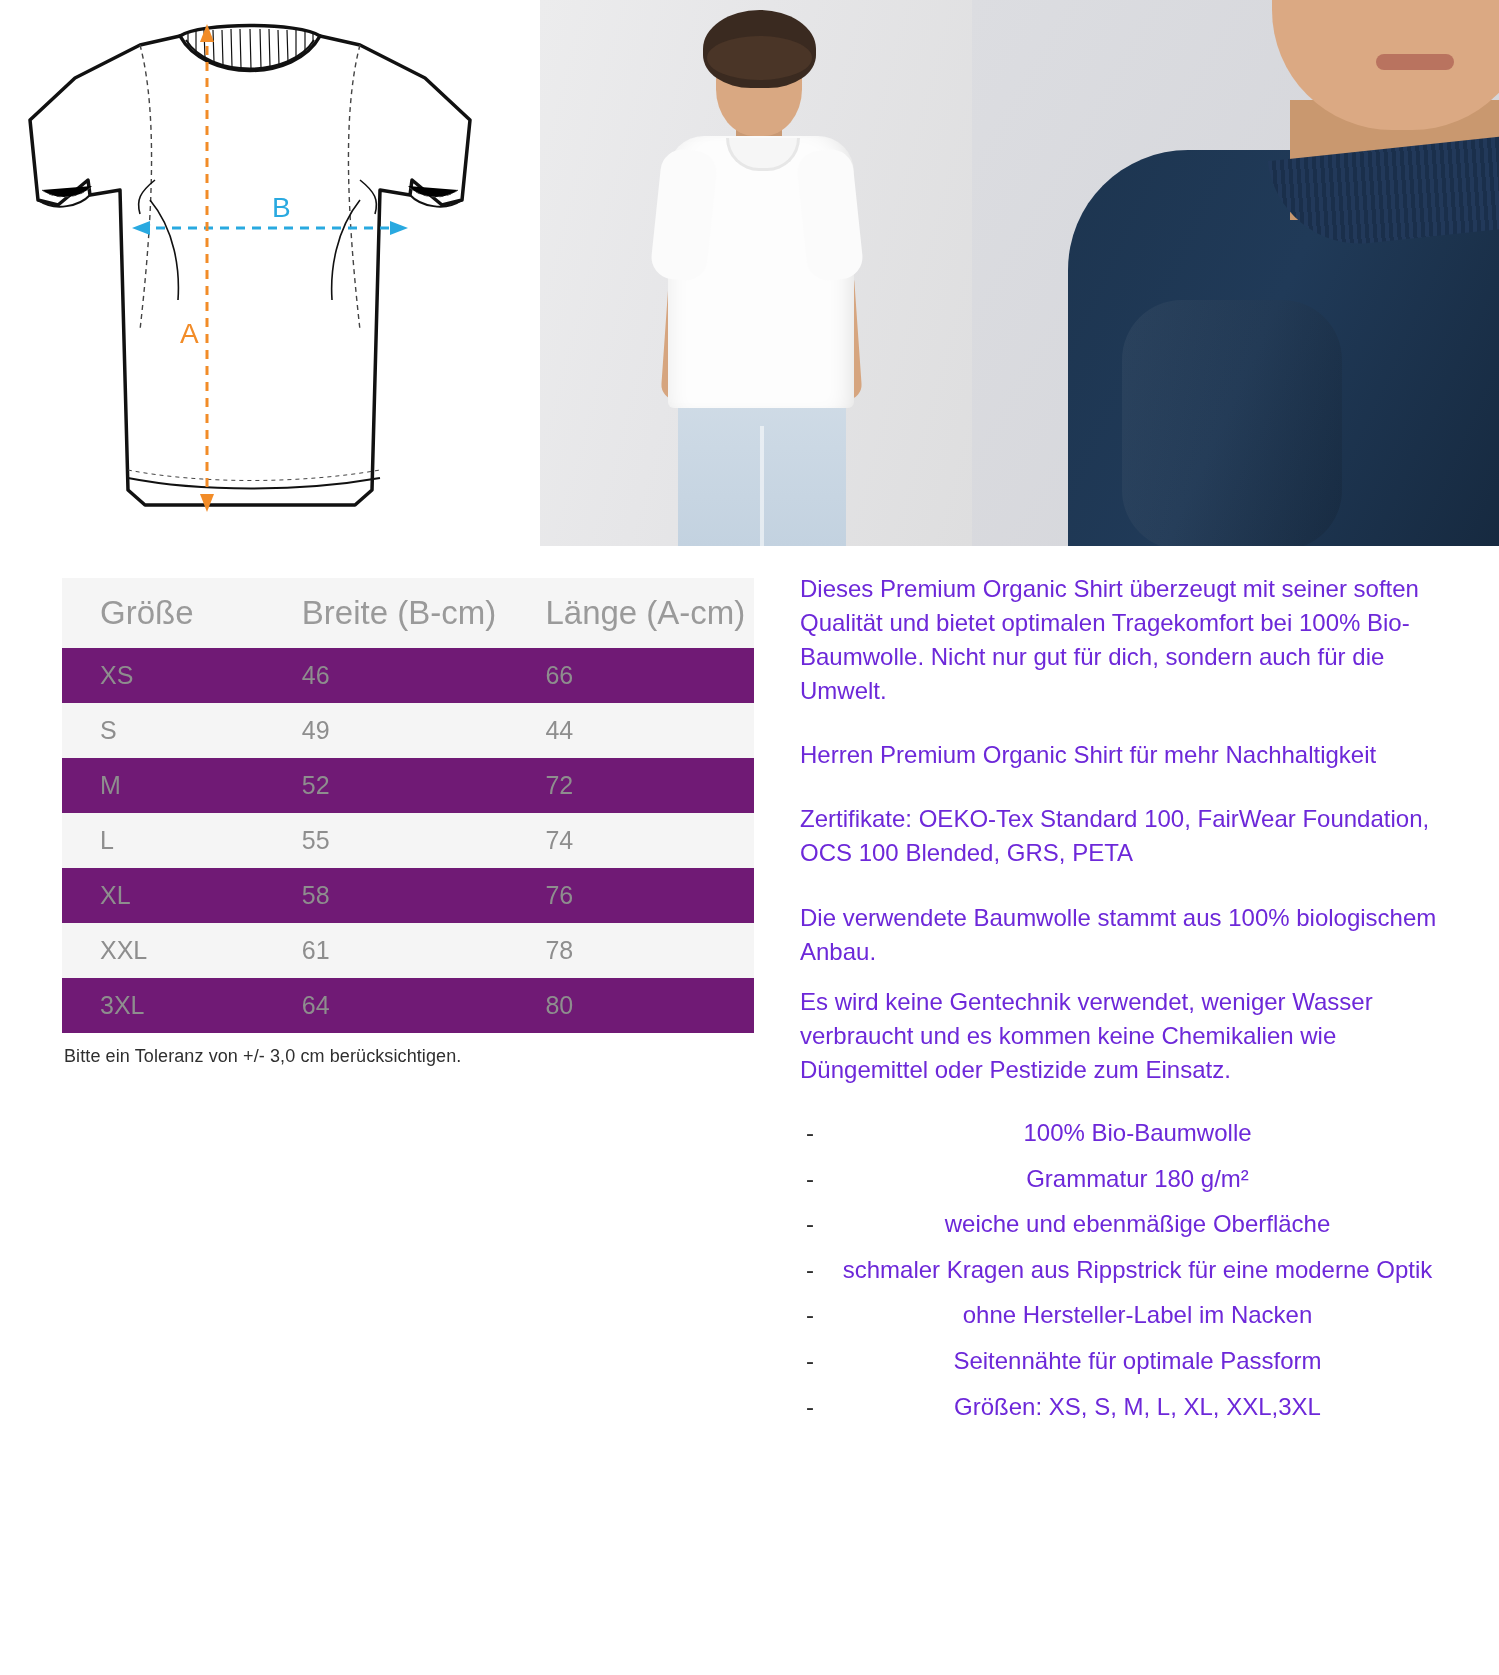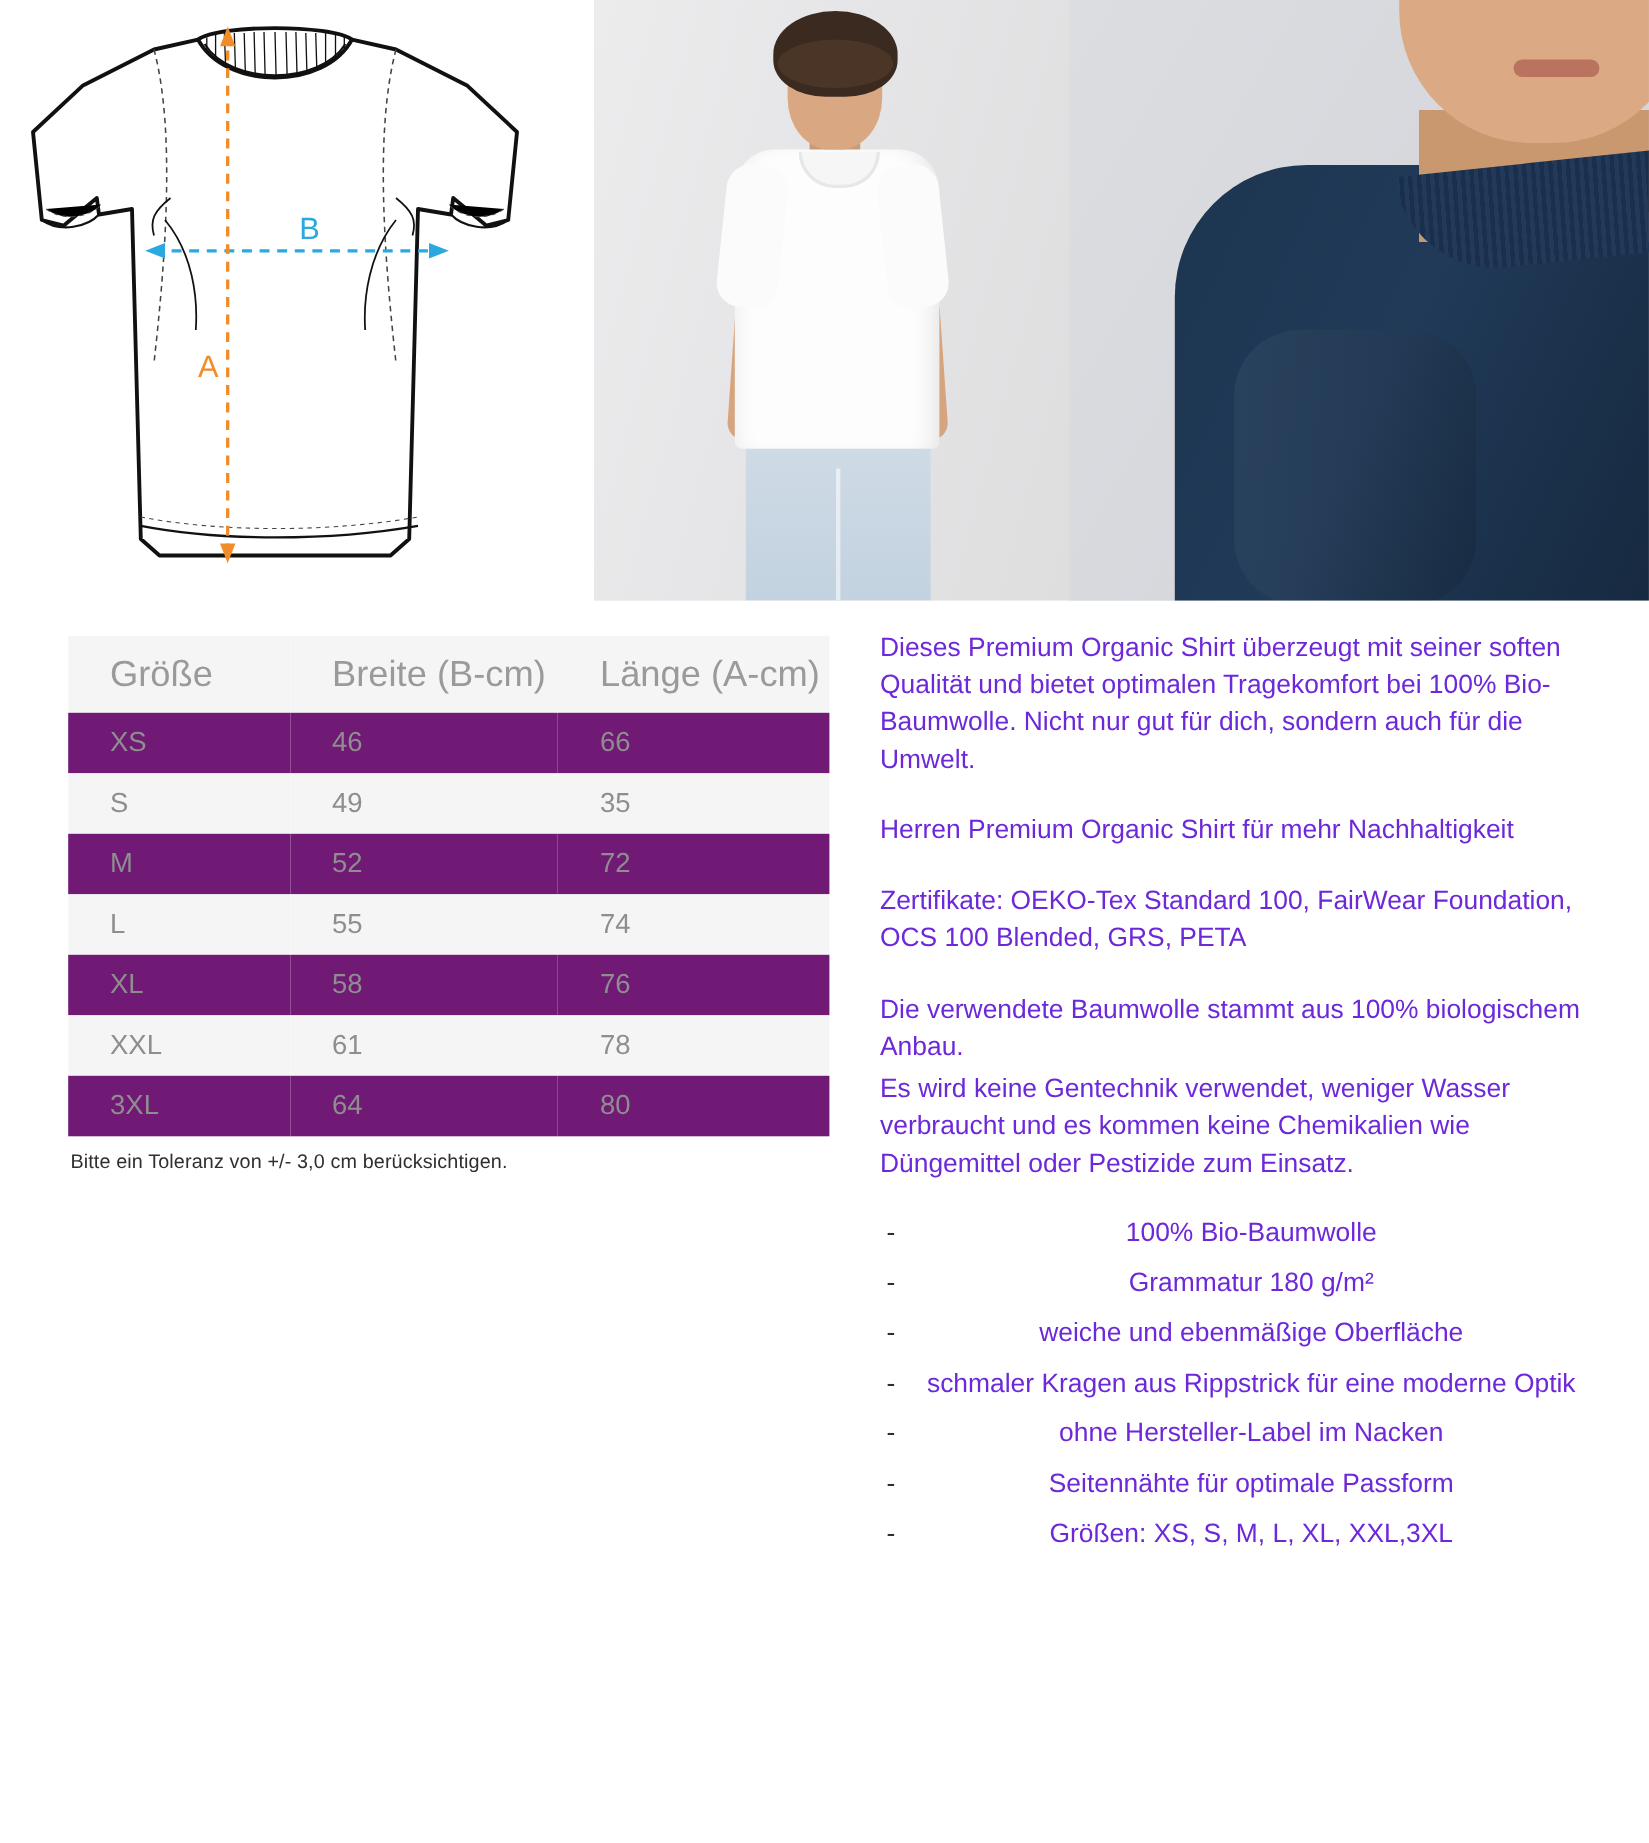--- a/index.html
+++ b/index.html
@@ -189,21 +189,21 @@
   .desc {
     position: absolute;
     left: 800px;
     top: 26px;
     width: 645px;
     font-size: 24px;
     line-height: 1.42;
     color: #6d28d9;
   }
   .desc p { margin: 0 0 30px 0; }
-  .desc p.tight { margin-bottom: 4px; }
+  .desc p.tight { margin-bottom: 16px; }
   .bullets {
     margin: 26px 0 0 0;
     padding: 0;
     list-style: none;
     text-align: center;
   }
   .bullets li {
     position: relative;
     padding-left: 30px;
     margin-bottom: 13px;
@@ -300,21 +300,21 @@
       </thead>
       <tbody>
         <tr class="odd">
           <td>XS</td>
           <td>46</td>
           <td>66</td>
         </tr>
         <tr class="even">
           <td>S</td>
           <td>49</td>
-          <td>35</td>
+          <td>44</td>
         </tr>
         <tr class="odd">
           <td>M</td>
           <td>52</td>
           <td>72</td>
         </tr>
         <tr class="even">
           <td>L</td>
           <td>55</td>
           <td>74</td>

